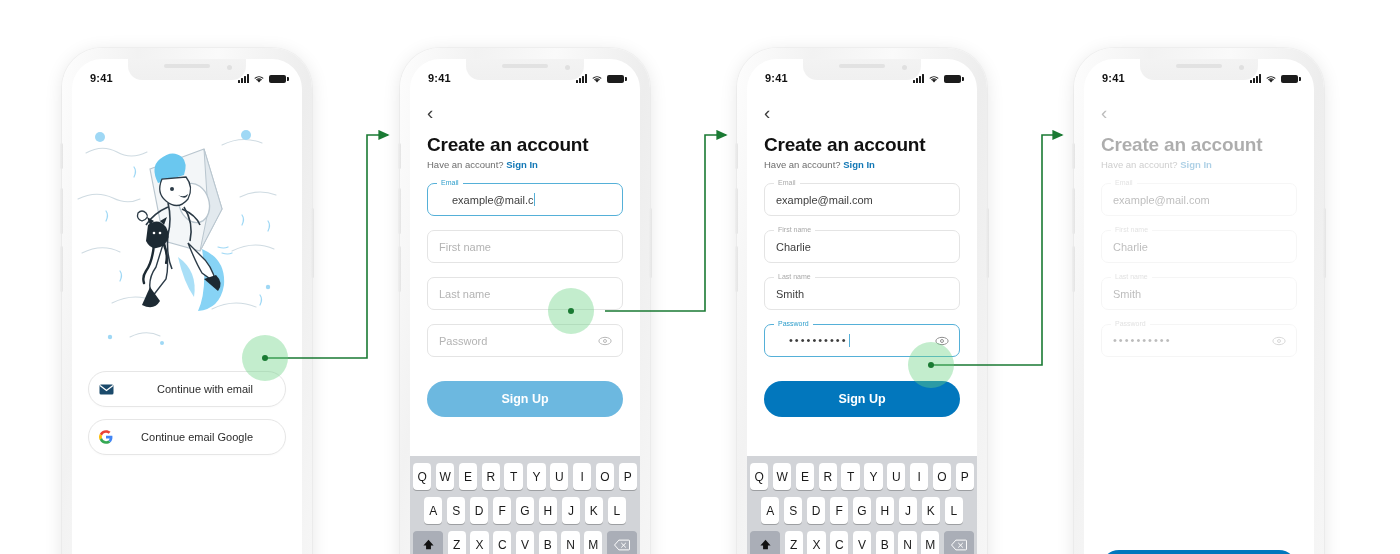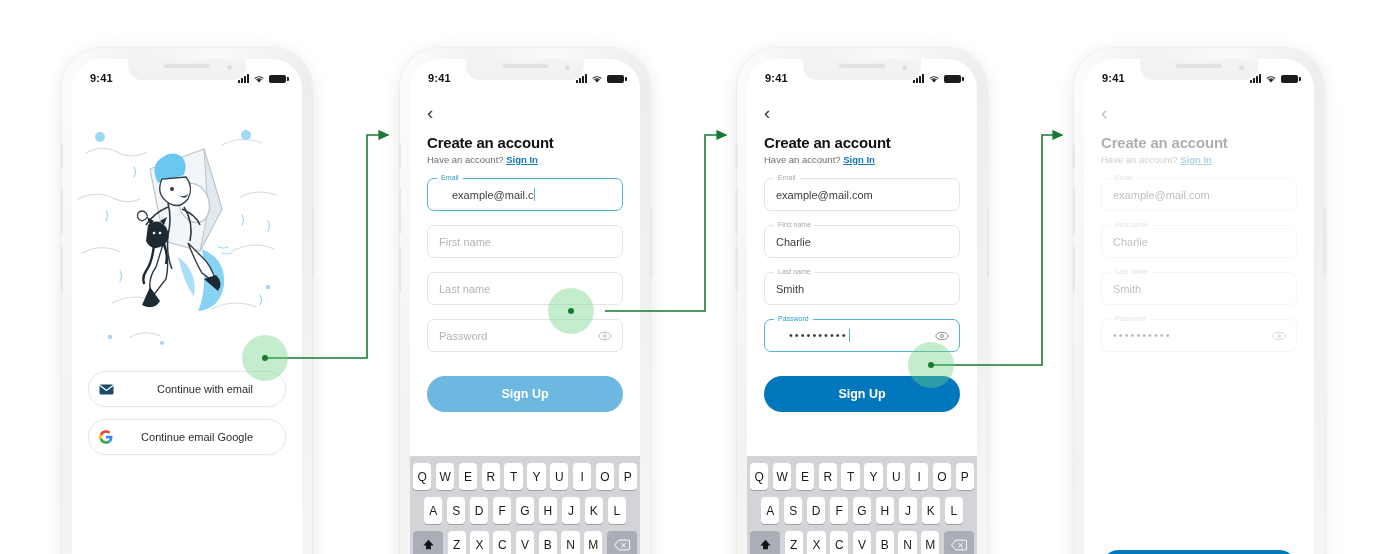--- a/index.html
+++ b/index.html
@@ -109,23 +109,23 @@
     flex: 1; text-align: right; font-size: 11px; color: #2b2b2b;
     padding-right: 32px;
   }
 
   
   .form-wrap { padding: 12px 17px 0 17px; }
   .back {
     font-size: 19px; line-height: 1; color: #3b3b3b; width: 16px;
     margin-bottom: 12px; font-family: "Liberation Sans", sans-serif;
   }
-  .title { font-size: 15px; font-weight: bold; color: #111; letter-spacing: -.2px; }
+  .title { font-size: 19px; font-weight: bold; color: #111; letter-spacing: -.2px; }
   .subtitle { font-size: 9.5px; color: #6d6d6d; margin-top: 3px; margin-bottom: 13px; }
-  .subtitle b { color: #1177b5; font-weight: bold; text-decoration: underline; }
+  .subtitle b { color: #1177b5; font-weight: bold; }
 
   .field {
     position: relative; height: 33px; border: 1px solid #e4e4e4;
     border-radius: 7px; margin-bottom: 14px; background: #fff;
     display: flex; align-items: center; padding: 0 11px;
   }
   .field .flabel {
     position: absolute; top: -5px; left: 9px;
     background: #fff; padding: 0 4px;
     font-size: 7px; color: #a9a9a9;

